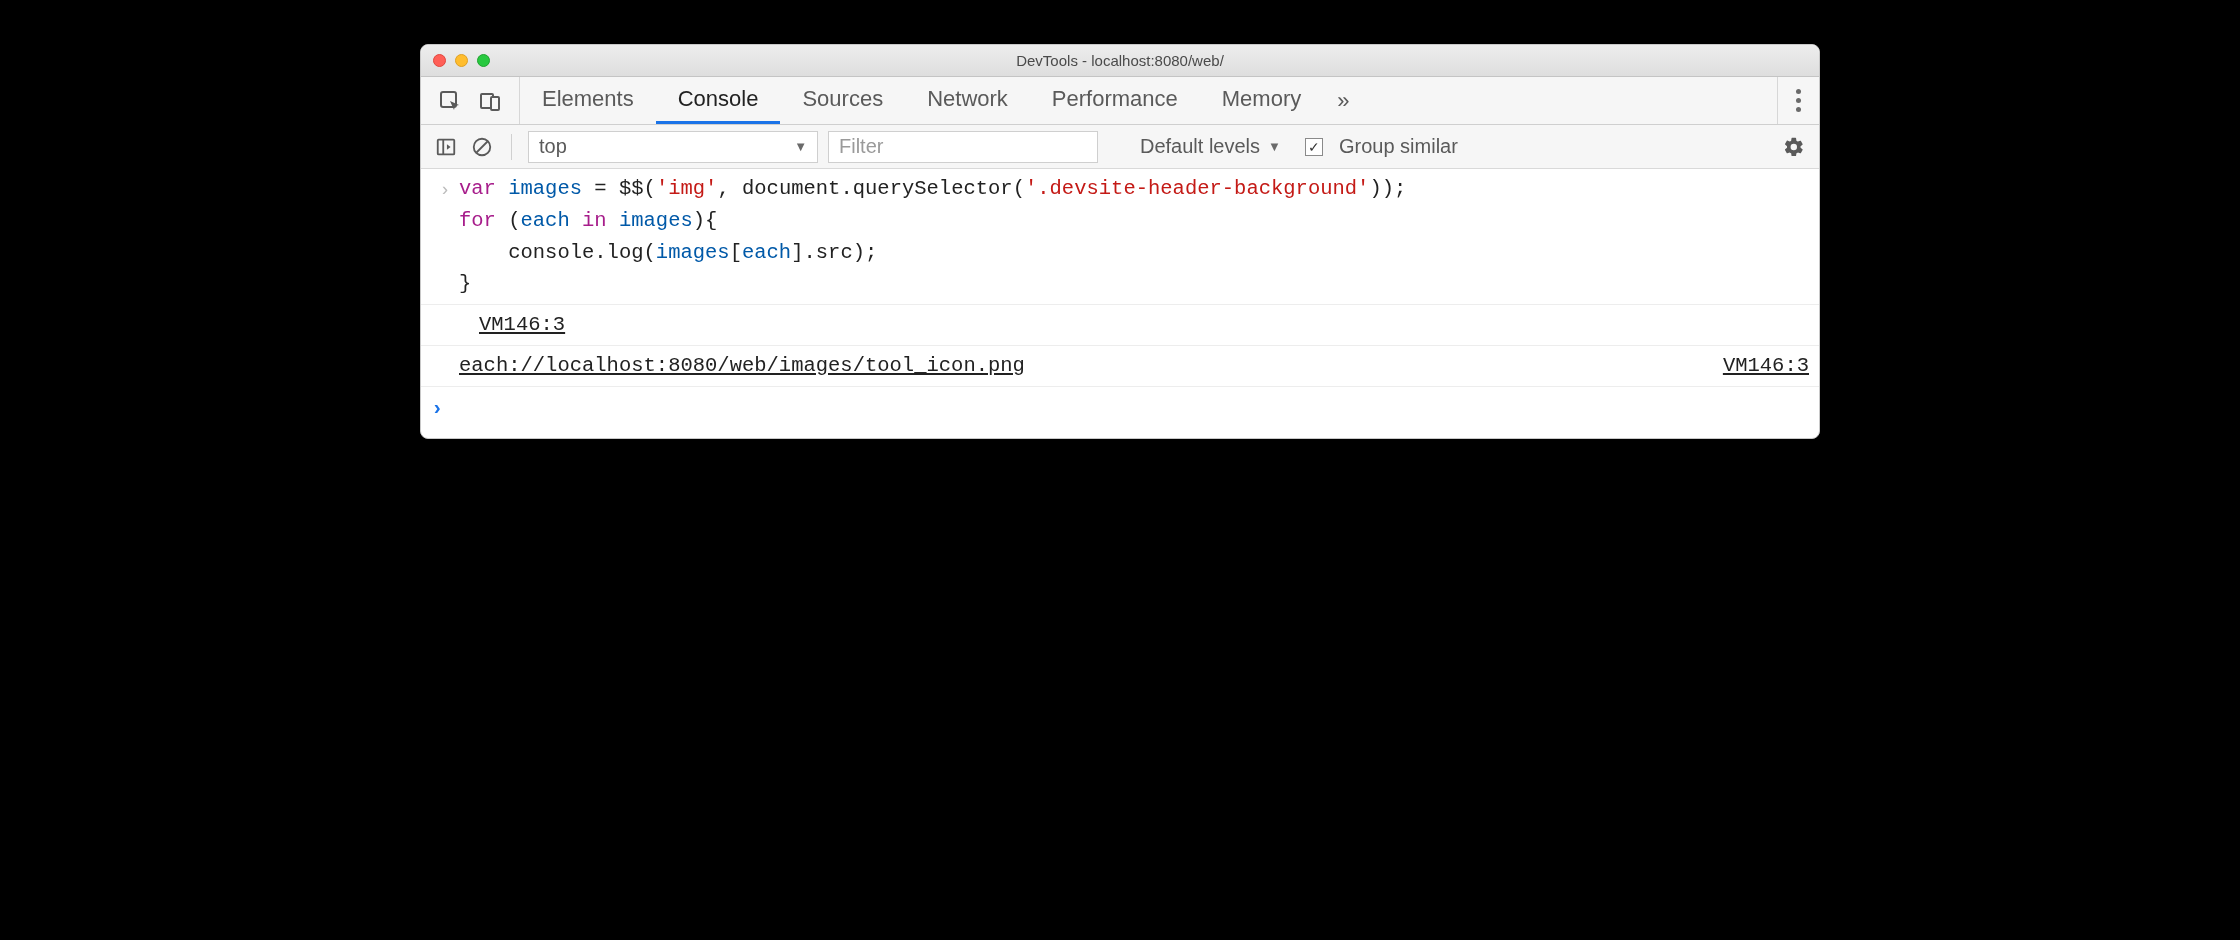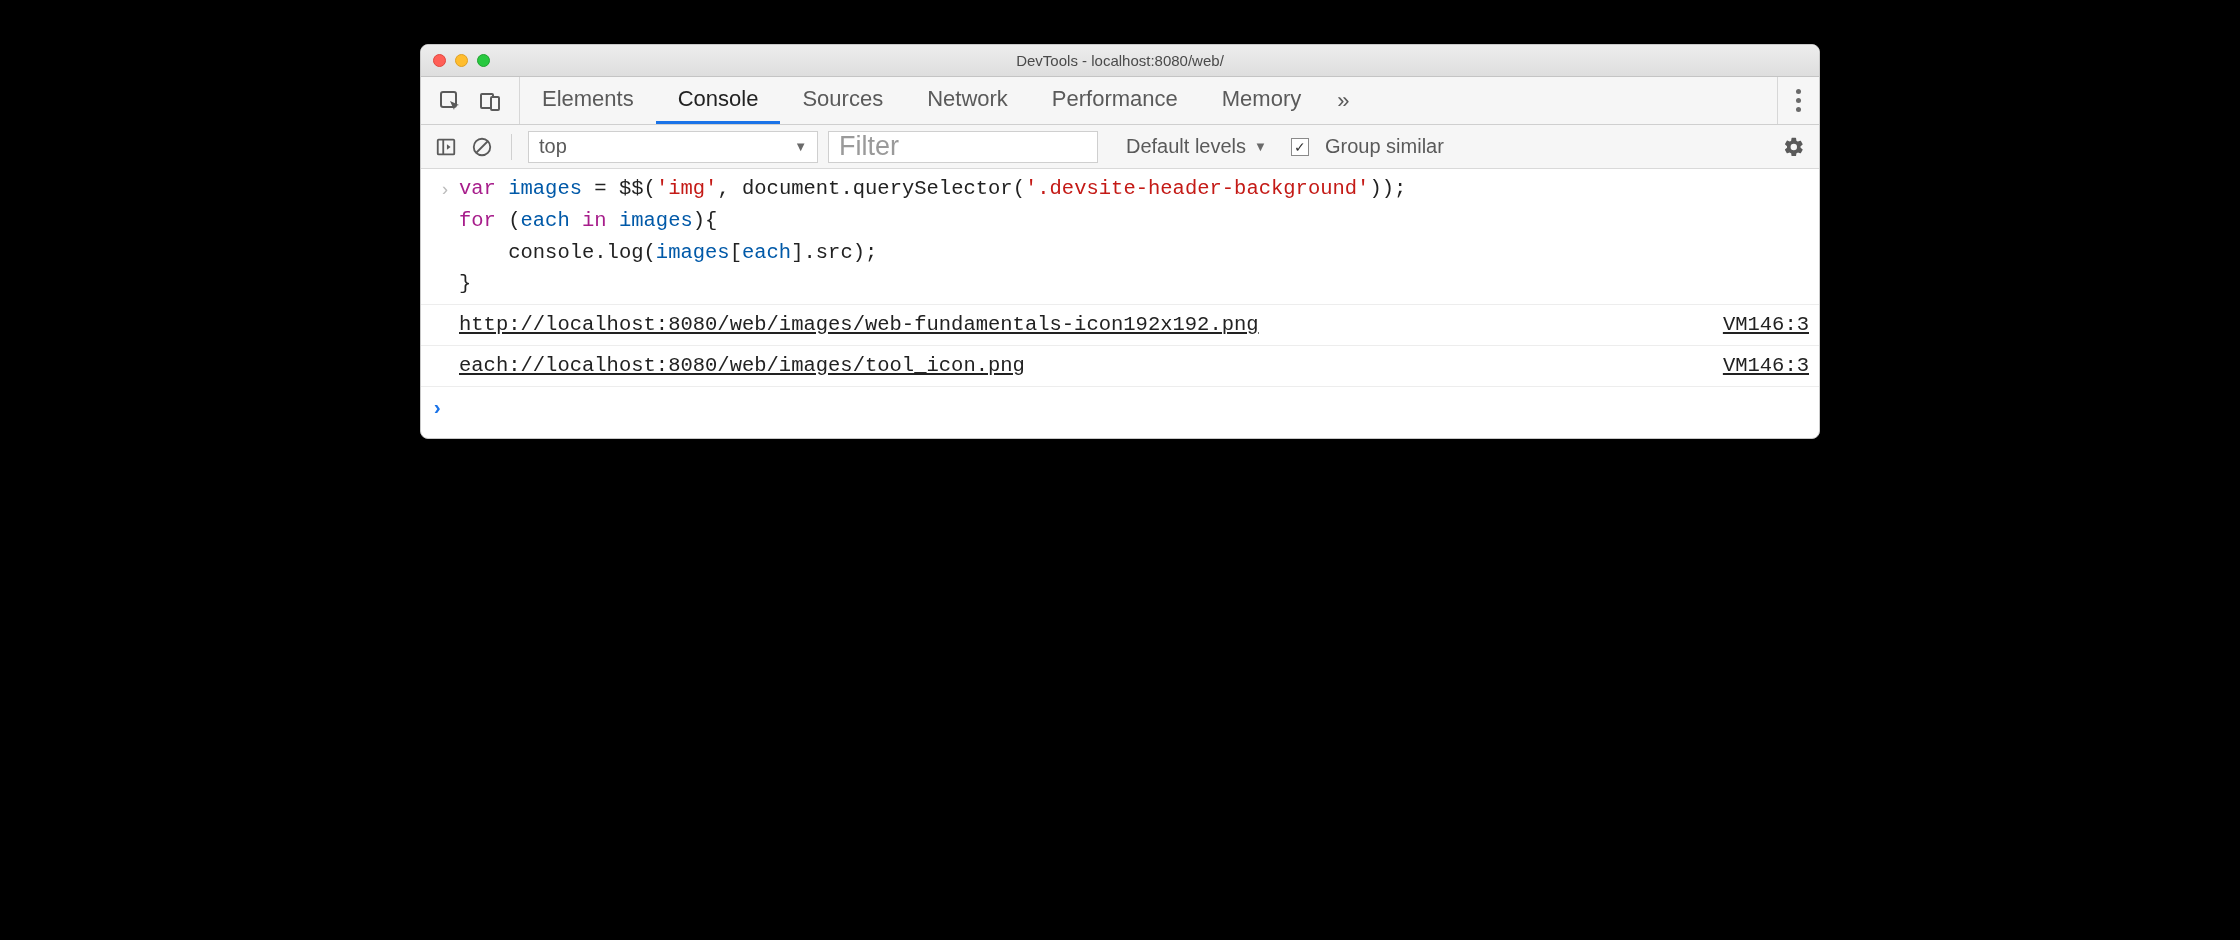--- a/index.html
+++ b/index.html
@@ -117,29 +117,29 @@
     width: 290px; height: 32px;
     padding: 0 10px;
     background: #fff;
     border: 1px solid #cfcfcf;
     cursor: pointer;
   }
   .ctx-select .tri { color: #6a6a6a; font-size: 13px; }
   .filter-input {
     height: 32px; width: 270px;
     padding: 0 10px;
-    font-size: 27px;
+    font-size: 20px;
     color: #333;
     border: 1px solid #cfcfcf;
     background: #fff;
   }
   .filter-input::placeholder { color: #9a9a9a; }
   .levels {
     display: flex; align-items: center; gap: 8px;
-    margin-left: 18px; cursor: pointer;
+    margin-left: 32px; cursor: pointer;
   }
   .levels .tri { font-size: 13px; color: #6a6a6a; }
   .chk {
     width: 18px; height: 18px;
     border: 1px solid #8a8a8a;
     display: inline-flex; align-items: center; justify-content: center;
     font-size: 14px; color: #333;
     margin-left: 14px; margin-right: 6px;
     background: #fff;
     cursor: pointer;
@@ -295,21 +295,20 @@
     <div class="row">
       <div class="gutter input"></div>
       <div class="row-content" id="code-echo"><span class="kw">var</span> <span class="id">images</span> <span class="op">=</span> <span class="fn">$$</span>(<span class="str">'img'</span>, document.querySelector(<span class="str">'.devsite-header-background'</span>));
 <span class="kw">for</span> (<span class="id">each</span> <span class="kw">in</span> <span class="id">images</span>){
     console.log(<span class="id">images</span>[<span class="id">each</span>].src);
 }</div>
     </div>
 
     <div class="row">
       <div class="gutter"></div>
-      <div class="row-content"><span class="log-link">http://localhost:8080/web/images/web-fundamentals-icon192x192.png</span></div>
       <div class="row-source">VM146:3</div>
     </div>
 
     <div class="row">
       <div class="gutter"></div>
       <div class="row-content"><span class="log-link">each://localhost:8080/web/images/tool_icon.png</span></div>
       <div class="row-source">VM146:3</div>
     </div>
 
 

